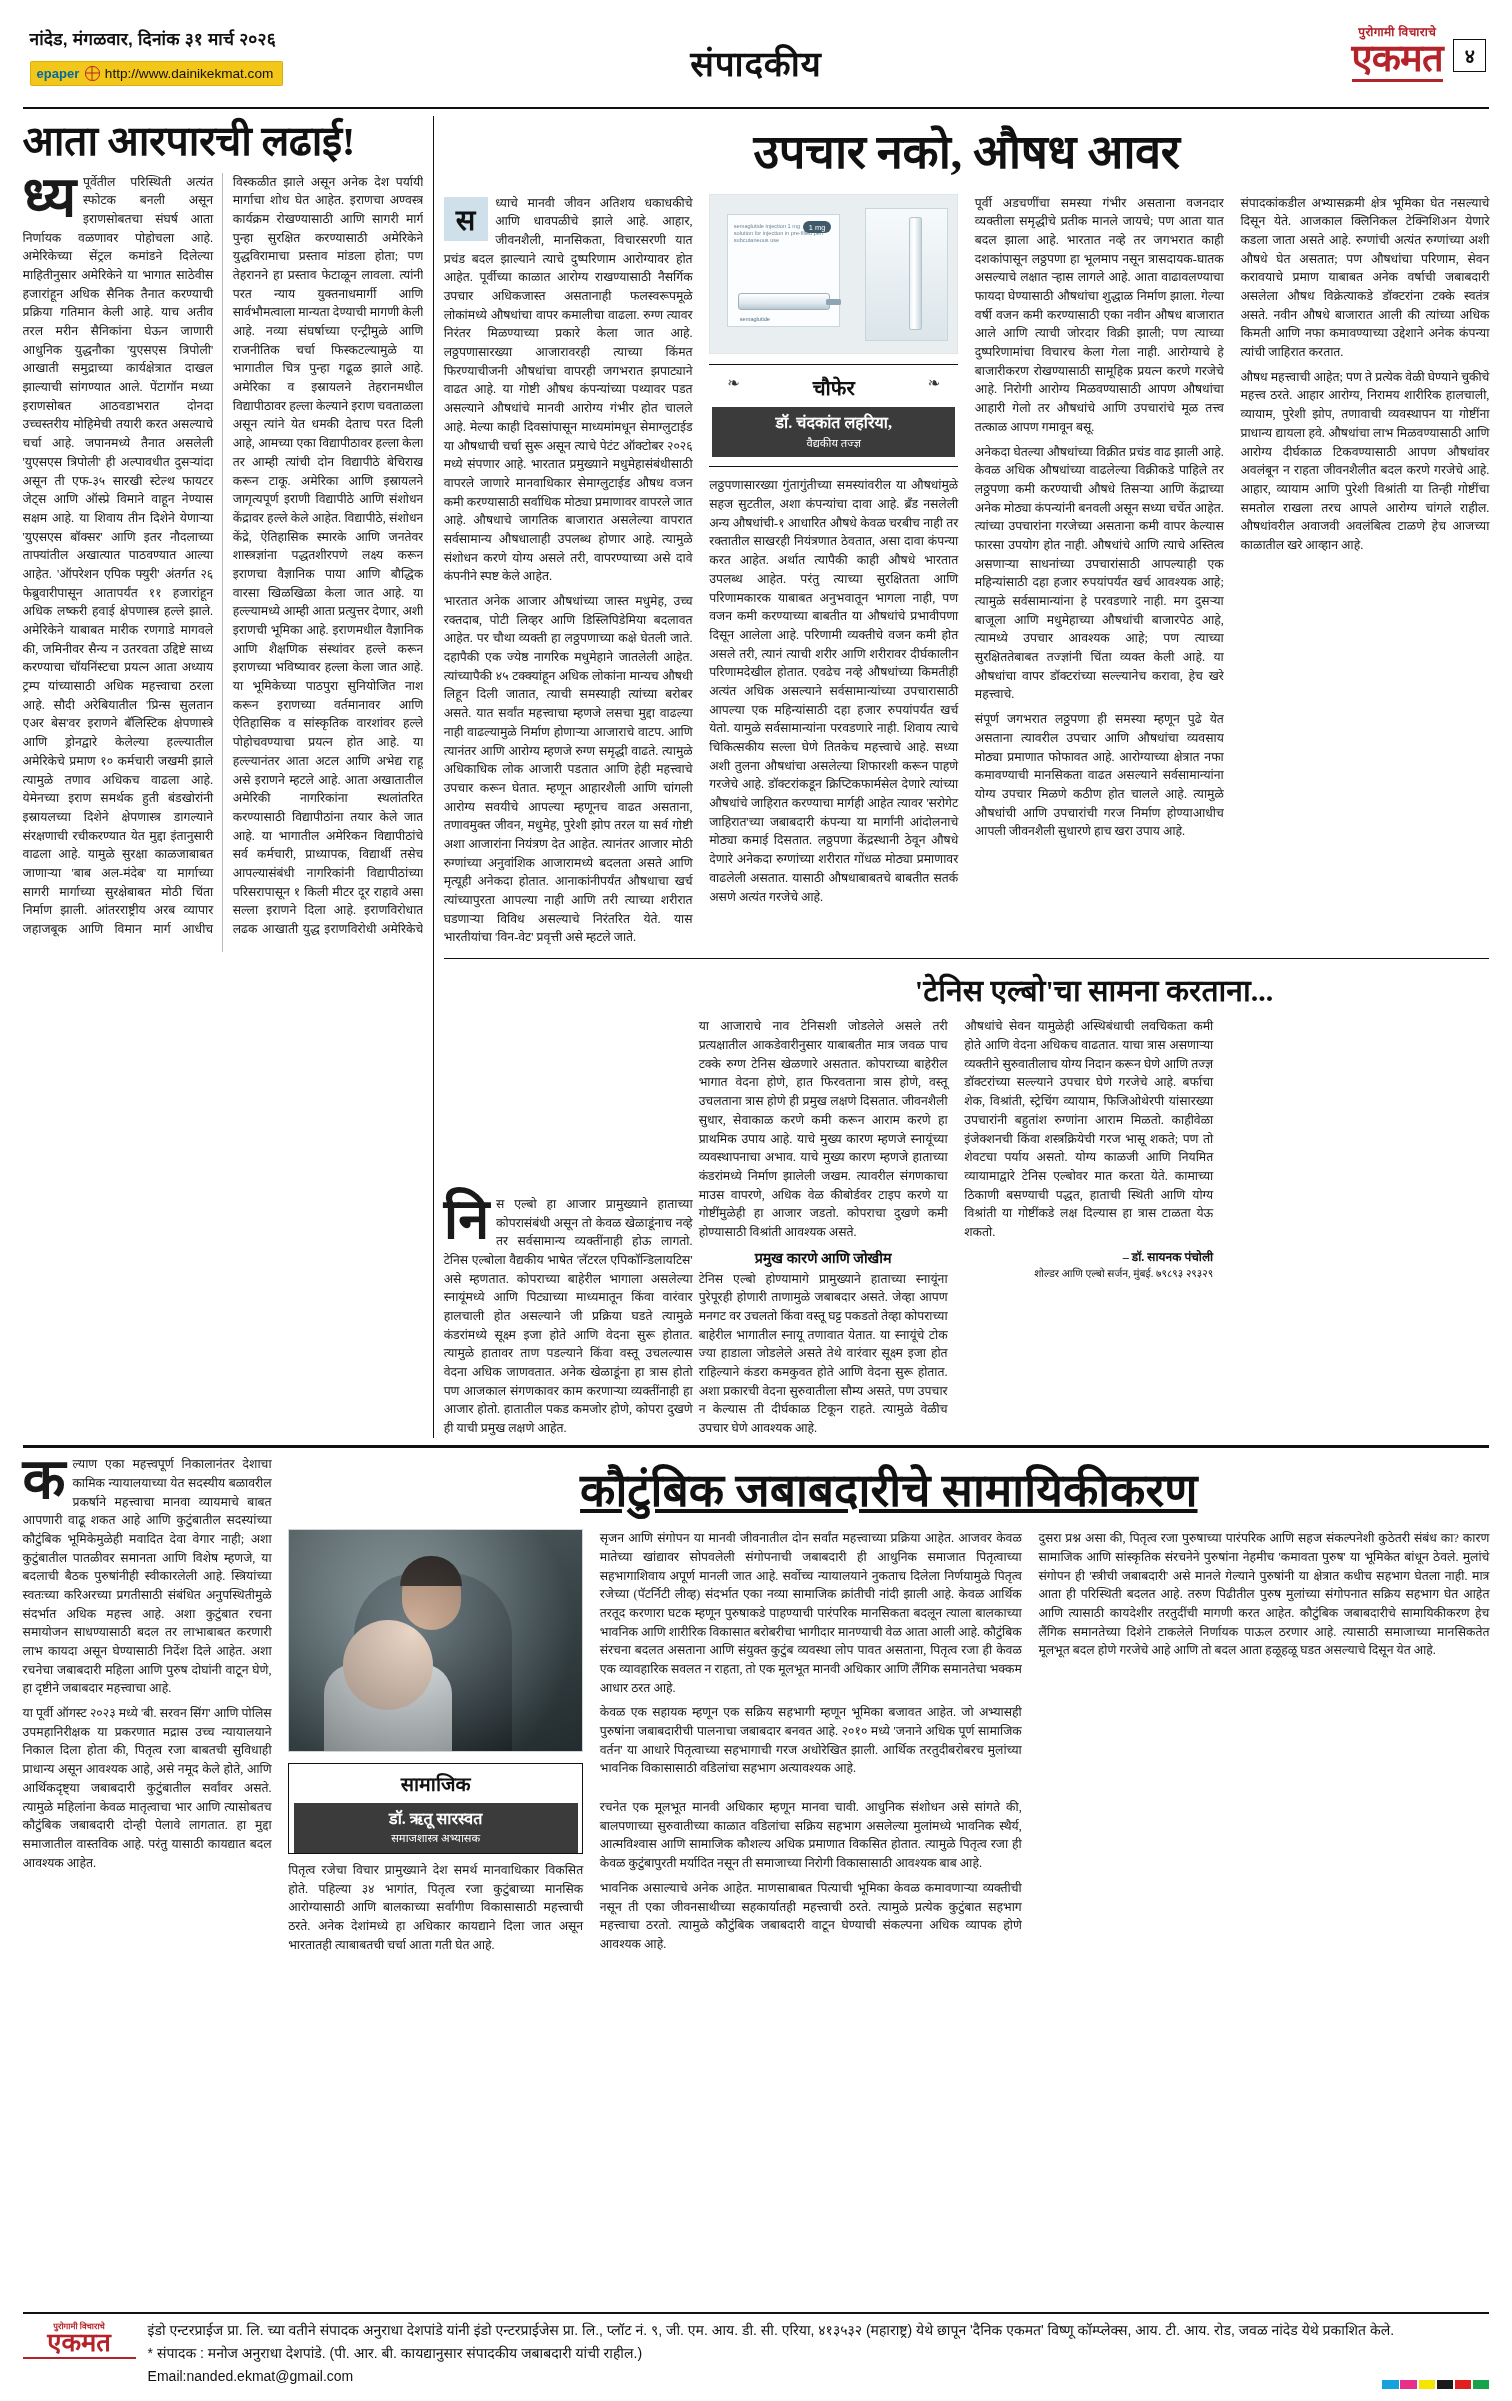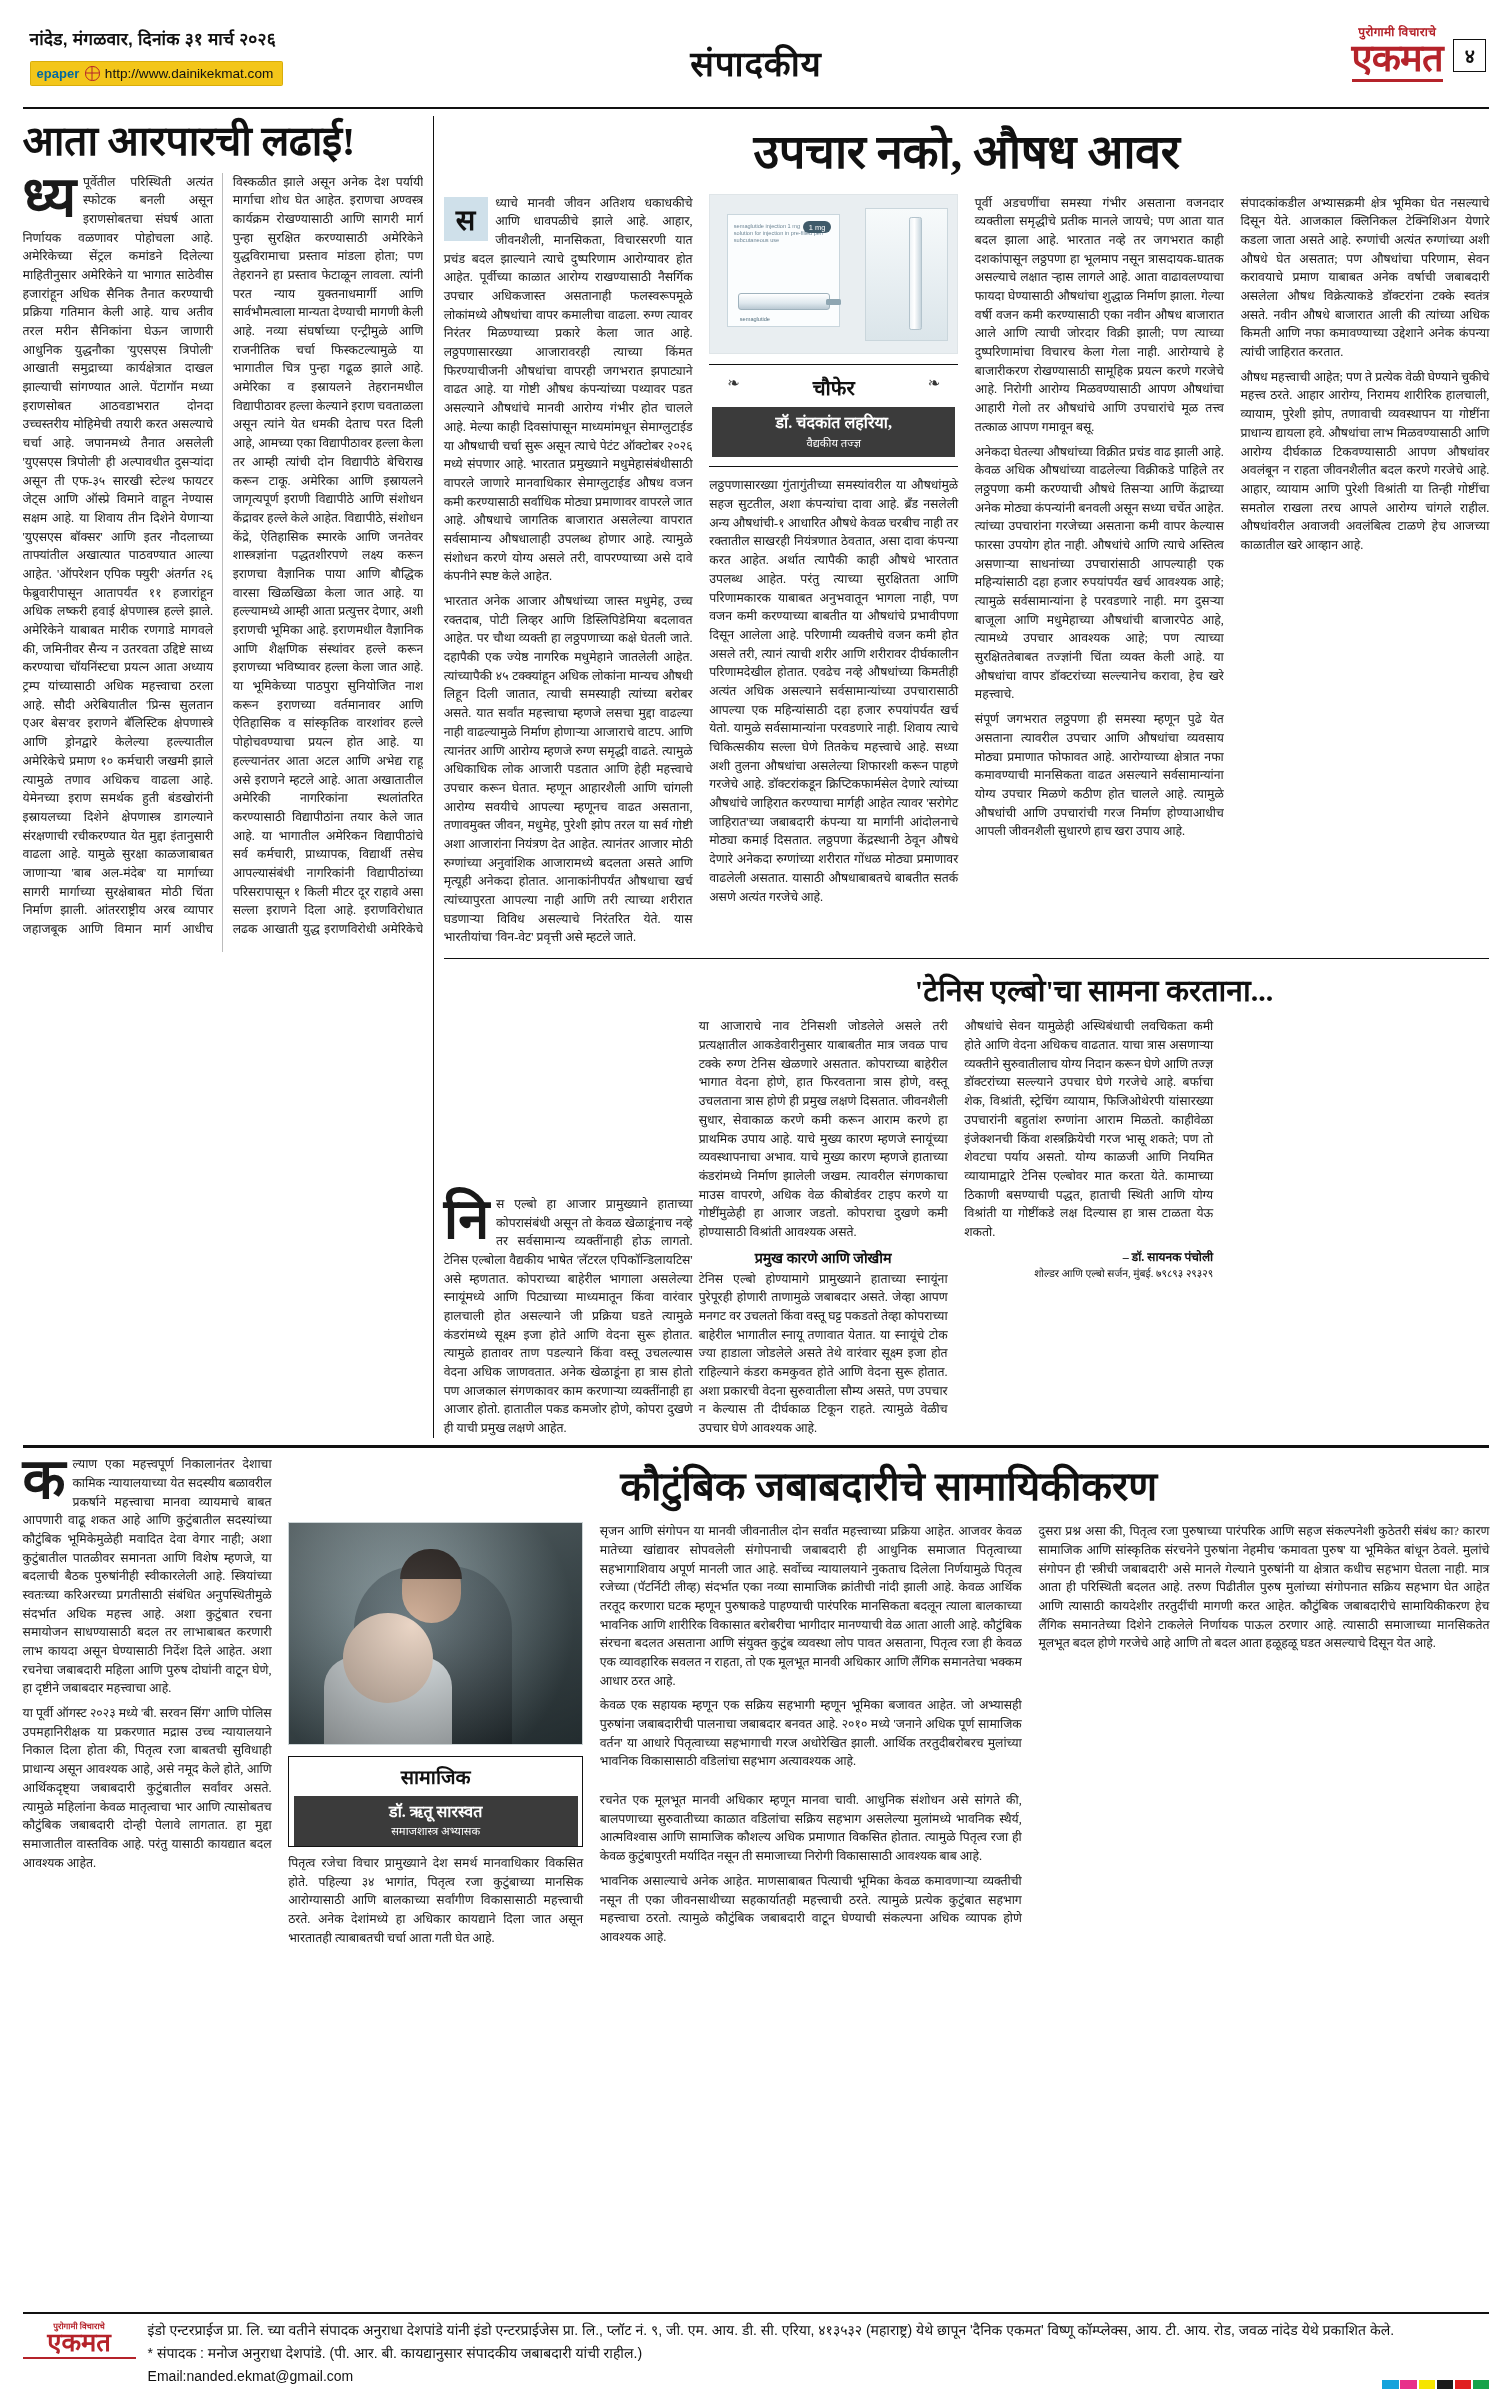--- a/index.html
+++ b/index.html
@@ -205,21 +205,21 @@
   
   h2.headline-tennis {
     font-size: 30px; font-weight:700; text-align:center; margin: 4.5px 0 7.5px 0;
   }
   .subhead {
     font-size: 14.3px; font-weight:700; text-align:center; margin: 6px 0 3px 0;
   }
 
   
   h2.headline-bottom {
-    font-size: 40px; font-weight:700; text-align:center; margin: 1.5px 0 10.5px 0;
+    font-size: 46px; font-weight:700; text-align:center; margin: 1.5px 0 10.5px 0; text-decoration: underline;
   }
   .photo-family {
     width: 295px; height: 223px; position:relative; overflow:hidden;
     background: linear-gradient(160deg,#9fb3b8 0%, #6d8288 45%, #3f5055 100%);
     border:0.8px solid #cdd5d7;
   }
   .ff-man {
     position:absolute; left: 65px; bottom: 0; width: 158px; height: 178px;
     background: linear-gradient(180deg,#5c6f76 0%, #2f3c41 100%);
     border-radius: 63px 63px 0 0;

